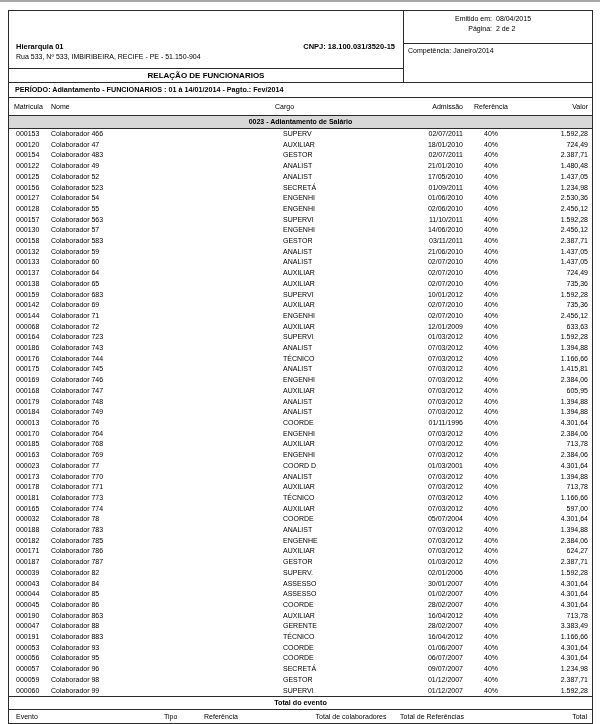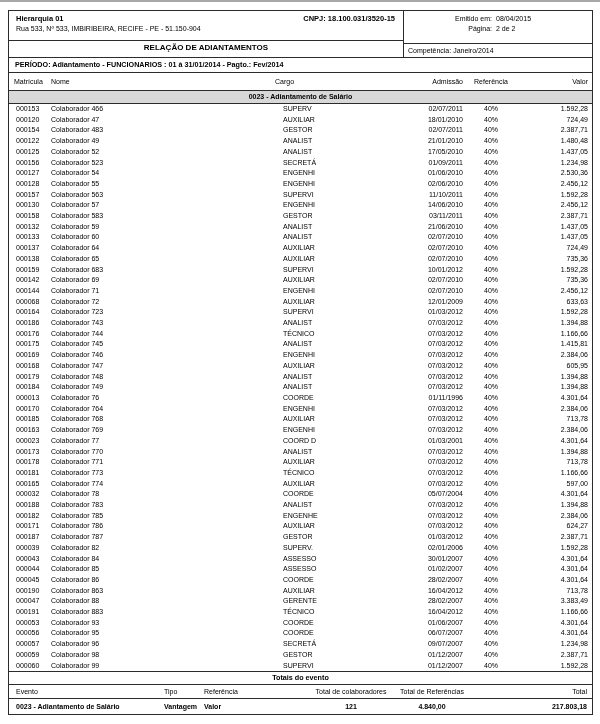--- a/index.html
+++ b/index.html
@@ -9,21 +9,21 @@
     -webkit-font-smoothing:antialiased;
   }
   .top-strip{position:absolute;top:0;left:0;width:600px;height:2px;background:#a8a8a8;}
   .doc{
     position:absolute;left:8px;top:10px;width:583px;
     border:1px solid #2b2b2b;background:#fff;
   }
   
   .hdr{display:flex;border-bottom:1px solid #2b2b2b;}
   .hdr-left{flex:1;border-right:1px solid #2b2b2b;display:flex;flex-direction:column;}
-  .hdr-left-top{height:29px;border-bottom:1px solid #2b2b2b;position:relative;}
+  .hdr-left-top{height:29px;border-bottom:1px solid #2b2b2b;position:relative;margin-top:28px;}
   .company{position:absolute;left:7px;top:3px;font-size:7.5px;font-weight:bold;}
   .address{position:absolute;left:7px;top:14px;font-size:7px;}
   .cnpj{position:absolute;right:8px;top:3px;font-size:7.5px;font-weight:bold;}
   .hdr-left-title{height:13px;line-height:13px;text-align:center;font-size:8px;font-weight:bold;}
   .hdr-right{width:188px;display:flex;flex-direction:column;}
   .hdr-right-top{height:29px;border-bottom:1px solid #2b2b2b;padding-top:3px;}
   .emit-grid{display:grid;grid-template-columns:92px 1fr;font-size:7px;line-height:10px;}
   .emit-grid .lab{text-align:right;padding-right:4px;}
   .emit-grid .val{text-align:left;}
   .hdr-right-bottom{height:13px;line-height:13px;font-size:7px;padding-left:4px;}
@@ -79,36 +79,36 @@
 
 <div class="doc">
 
   <div class="hdr">
     <div class="hdr-left">
       <div class="hdr-left-top">
         <div class="company">Hierarquia 01</div>
         <div class="address">Rua 533, Nº 533, IMBIRIBEIRA, RECIFE - PE - 51.150-904</div>
         <div class="cnpj">CNPJ: 18.100.031/3520-15</div>
       </div>
-      <div class="hdr-left-title">RELAÇÃO DE ADIANTAMENTOS</div>
+      <div class="hdr-left-title">RELAÇÃO DE FUNCIONARIOS</div>
     </div>
     <div class="hdr-right">
       <div class="hdr-right-top">
         <div class="emit-grid">
           <span class="lab">Emitido em:</span>
           <span class="val">08/04/2015</span>
           <span class="lab">Página:</span>
           <span class="val">2 de 2</span>
         </div>
       </div>
       <div class="hdr-right-bottom">Competência: Janeiro/2014</div>
     </div>
   </div>
 
-  <div class="periodo">PERÍODO: Adiantamento - FUNCIONARIOS : 01 à 31/01/2014 - Pagto.: Fev/2014</div>
+  <div class="periodo">PERÍODO: Adiantamento - FUNCIONARIOS : 01 à 14/01/2014 - Pagto.: Fev/2014</div>
 
   <table class="main-table">
     <colgroup>
       <col class="col-mat">
         <col class="col-nome">
         <col class="col-cargo">
       <col class="col-adm">
         <col class="col-ref">
         <col class="col-val">
     </colgroup>
@@ -546,21 +546,21 @@
           <td class="c-mat">000060</td>
           <td class="c-nome">Colaborador 99</td>
           <td class="c-cargo">SUPERVI</td>
           <td class="c-adm">01/12/2007</td>
           <td class="c-ref">40%</td>
           <td class="c-val">1.592,28</td>
         </tr>
       </tbody>
   </table>
 
-  <div class="totais-title">Totais do evento</div>
+  <div class="totais-title">Total do evento</div>
   <table class="tot-table">
     <colgroup>
       <col class="t1">
         <col class="t2">
         <col class="t3">
         <col class="t4">
         <col class="t5">
         <col class="t6">
     </colgroup>
     <thead>

